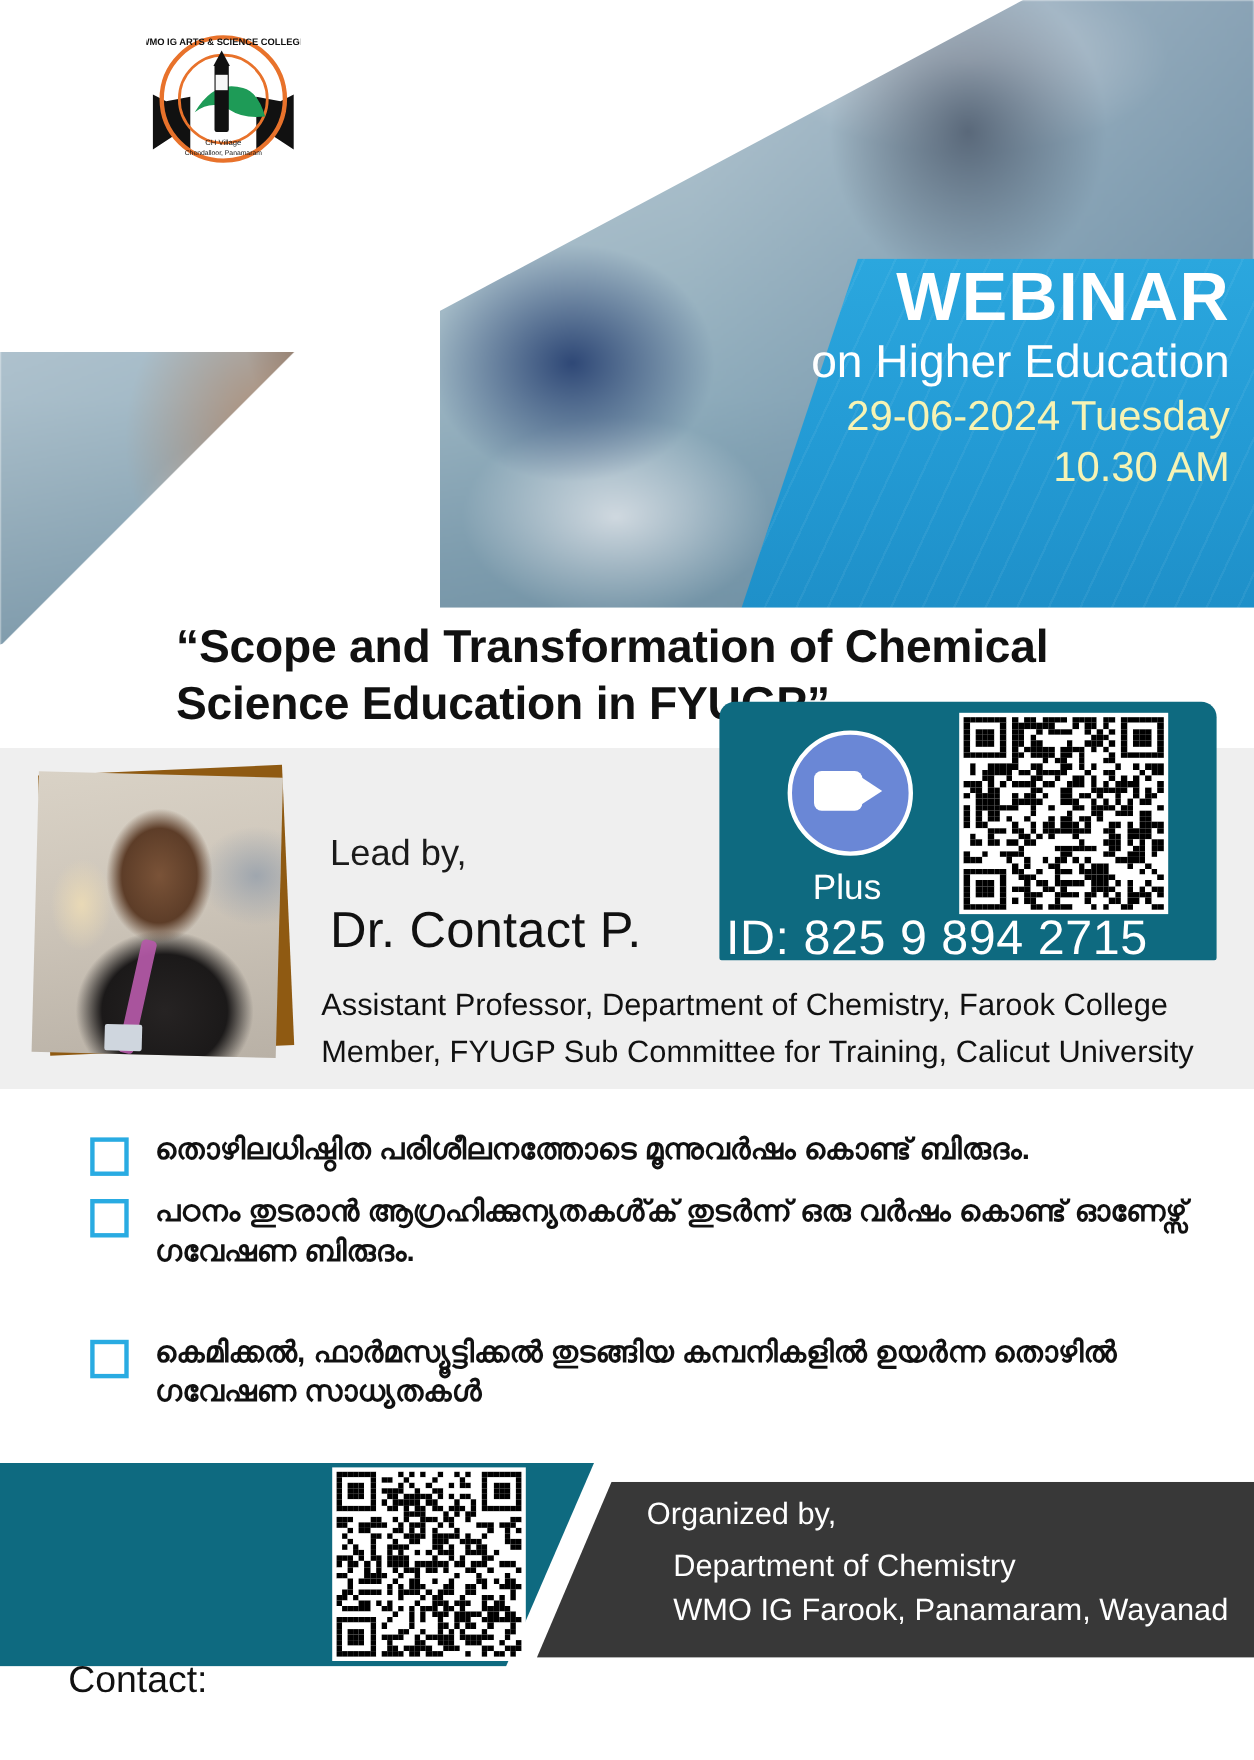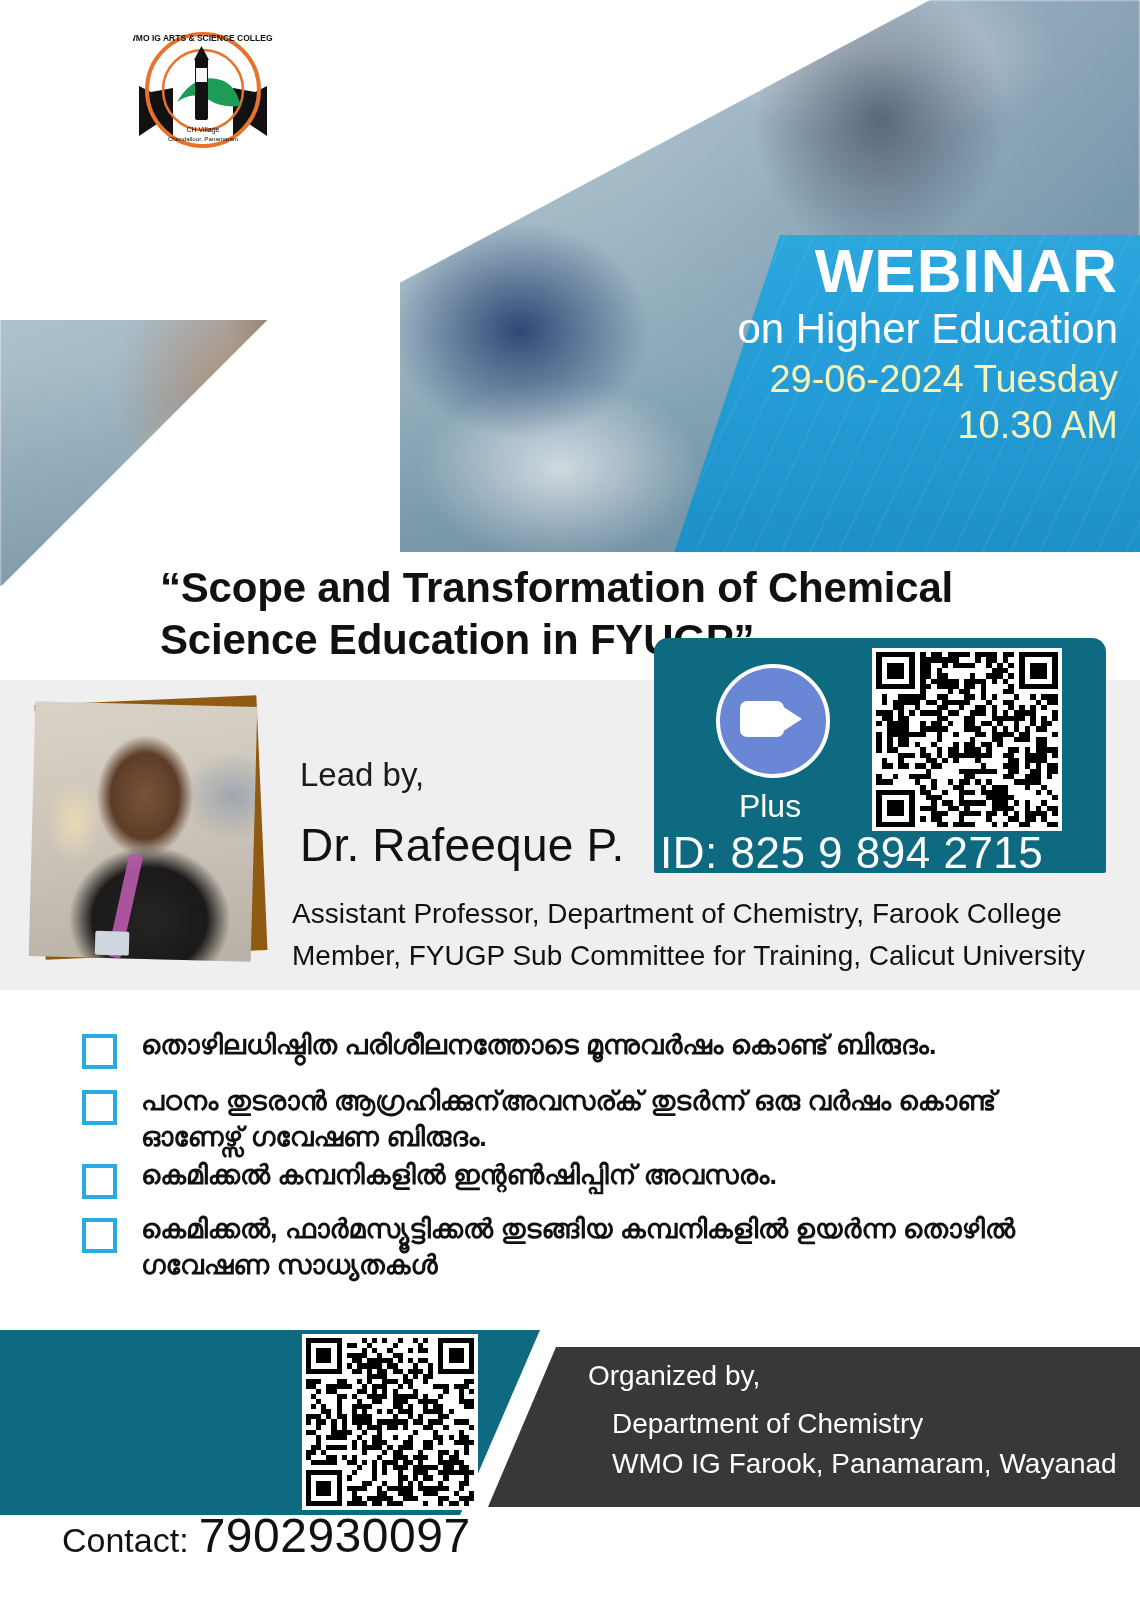--- a/index.html
+++ b/index.html
@@ -160,21 +160,21 @@
   <div class="title-text">“Scope and Transformation of Chemical Science Education in FYUGP”</div>
 
   <div class="speaker-sec"></div>
   <div class="photo-frame"></div>
   <div class="photo">
     <div class="lanyard"></div>
     <div class="badge"></div>
   </div>
 
   <div class="lead-by">Lead by,</div>
-  <div class="sp-name">Dr. Rafeeque P.</div>
+  <div class="sp-name">Dr. Contact P.</div>
   <div class="sp-aff1">Assistant Professor, Department of Chemistry, Farook College</div>
   <div class="sp-aff2">Member, FYUGP Sub Committee for Training, Calicut University</div>
 
   <div class="zoom-card"></div>
   <div class="zoom-icon">
     <div class="cam"></div>
     <div class="lens"></div>
   </div>
   <div class="zoom-label">Plus</div>
   <div class="zoom-id">ID: 825 9 894  2715</div>
@@ -1273,25 +1273,21 @@
   </div>
 
   <div class="bullets"></div>
 
   <div class="bl b1">
     <span class="cbx"></span>
     <span class="txt">തൊഴിലധിഷ്ഠിത പരിശീലനത്തോടെ മൂന്നുവർഷം കൊണ്ട് ബിരുദം.</span>
   </div>
   <div class="bl b2">
     <span class="cbx"></span>
-    <span class="txt">പഠനം തുടരാൻ ആഗ്രഹിക്കുന്അവസര്ക് തുടർന്ന് ഒരു വർഷം കൊണ്ട് ഓണേഴ്സ് ഗവേഷണ ബിരുദം.</span>
-  </div>
-  <div class="bl b3">
-    <span class="cbx"></span>
-    <span class="txt">കെമിക്കൽ കമ്പനികളിൽ ഇന്റൺഷിപ്പിന് അവസരം.</span>
+    <span class="txt">പഠനം തുടരാൻ ആഗ്രഹിക്കുന്യതകൾ്ക് തുടർന്ന് ഒരു വർഷം കൊണ്ട് ഓണേഴ്സ് ഗവേഷണ ബിരുദം.</span>
   </div>
   <div class="bl b4">
     <span class="cbx"></span>
     <span class="txt">കെമിക്കൽ, ഫാർമസ്യൂട്ടിക്കൽ തുടങ്ങിയ കമ്പനികളിൽ ഉയർന്ന തൊഴിൽ ഗവേഷണ സാധ്യതകൾ</span>
   </div>
 
   <div class="foot-teal"></div>
   <div class="qr-reg">
     <div class="qrgrid" id="qr2" style="grid-template-columns: repeat(33, 1fr); grid-template-rows: repeat(33, 1fr);">
         <i style="background:#000"></i>
@@ -2386,16 +2382,15 @@
       </div>
   </div>
 
   <div class="foot-dark"></div>
   <div class="org1">Organized by,</div>
   <div class="org2">Department of Chemistry</div>
   <div class="org3">WMO IG Farook, Panamaram, Wayanad</div>
 
   <div class="contact">
     <span class="lbl">Contact:</span>
-    <span class="num">7902930097</span>
   </div>
 
 </div>
 
 </body></html>

